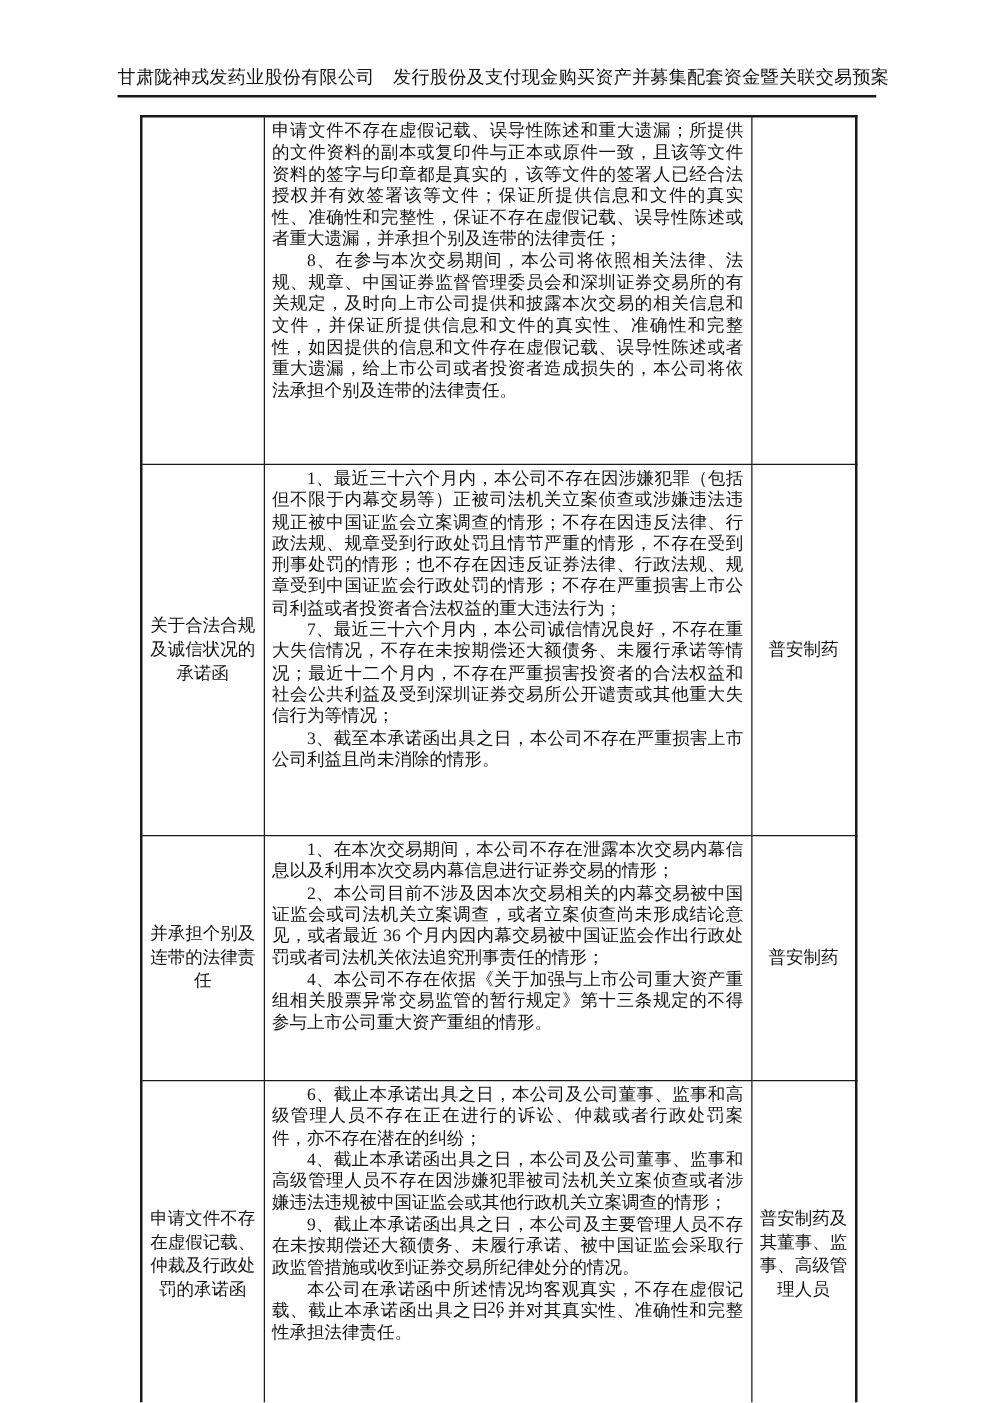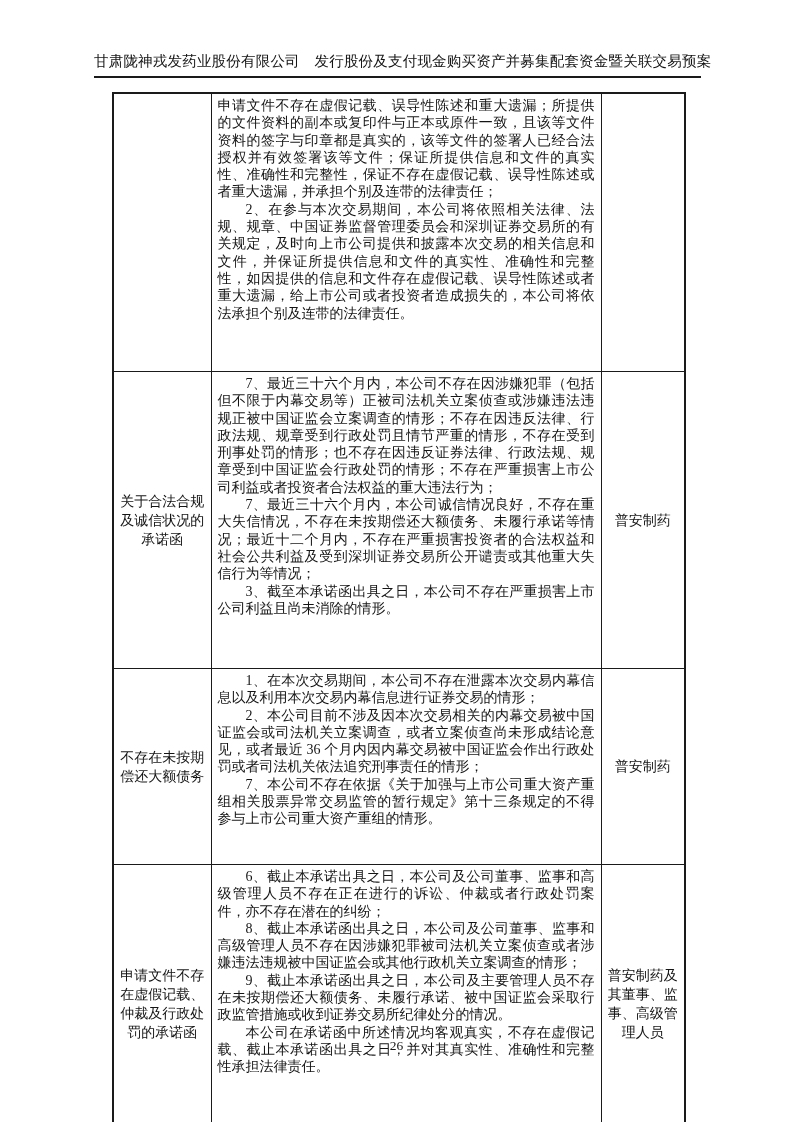--- a/index.html
+++ b/index.html
@@ -88,50 +88,50 @@
         <col class="c1">
         <col class="c2">
         <col class="c3">
       </colgroup>
 
     <tbody>
         <tr class="r0">
       <td class="label-cell"></td>
       <td class="content-cell">
         <p class="no-indent">申请文件不存在虚假记载、误导性陈述和重大遗漏；所提供的文件资料的副本或复印件与正本或原件一致，且该等文件资料的签字与印章都是真实的，该等文件的签署人已经合法授权并有效签署该等文件；保证所提供信息和文件的真实性、准确性和完整性，保证不存在虚假记载、误导性陈述或者重大遗漏，并承担个别及连带的法律责任；</p>
-        <p>2、在参与本次交易期间，本公司将依照相关法律、法规、规章、中国证券监督管理委员会和深圳证券交易所的有关规定，及时向上市公司提供和披露本次交易的相关信息和文件，并保证所提供信息和文件的真实性、准确性和完整性，如因提供的信息和文件存在虚假记载、误导性陈述或者重大遗漏，给上市公司或者投资者造成损失的，本公司将依法承担个别及连带的法律责任。</p>
+        <p>8、在参与本次交易期间，本公司将依照相关法律、法规、规章、中国证券监督管理委员会和深圳证券交易所的有关规定，及时向上市公司提供和披露本次交易的相关信息和文件，并保证所提供信息和文件的真实性、准确性和完整性，如因提供的信息和文件存在虚假记载、误导性陈述或者重大遗漏，给上市公司或者投资者造成损失的，本公司将依法承担个别及连带的法律责任。</p>
       </td>
       <td class="party-cell"></td>
     </tr>
 
     <tr class="r1">
       <td class="label-cell">关于合法合规及诚信状况的承诺函</td>
       <td class="content-cell">
-        <p>7、最近三十六个月内，本公司不存在因涉嫌犯罪（包括但不限于内幕交易等）正被司法机关立案侦查或涉嫌违法违规正被中国证监会立案调查的情形；不存在因违反法律、行政法规、规章受到行政处罚且情节严重的情形，不存在受到刑事处罚的情形；也不存在因违反证券法律、行政法规、规章受到中国证监会行政处罚的情形；不存在严重损害上市公司利益或者投资者合法权益的重大违法行为；</p>
+        <p>1、最近三十六个月内，本公司不存在因涉嫌犯罪（包括但不限于内幕交易等）正被司法机关立案侦查或涉嫌违法违规正被中国证监会立案调查的情形；不存在因违反法律、行政法规、规章受到行政处罚且情节严重的情形，不存在受到刑事处罚的情形；也不存在因违反证券法律、行政法规、规章受到中国证监会行政处罚的情形；不存在严重损害上市公司利益或者投资者合法权益的重大违法行为；</p>
         <p>7、最近三十六个月内，本公司诚信情况良好，不存在重大失信情况，不存在未按期偿还大额债务、未履行承诺等情况；最近十二个月内，不存在严重损害投资者的合法权益和社会公共利益及受到深圳证券交易所公开谴责或其他重大失信行为等情况；</p>
         <p>3、截至本承诺函出具之日，本公司不存在严重损害上市公司利益且尚未消除的情形。</p>
       </td>
       <td class="party-cell">普安制药</td>
     </tr>
 
     <tr class="r2">
-      <td class="label-cell">不存在未按期偿还大额债务</td>
+      <td class="label-cell">并承担个别及连带的法律责任</td>
       <td class="content-cell">
         <p>1、在本次交易期间，本公司不存在泄露本次交易内幕信息以及利用本次交易内幕信息进行证券交易的情形；</p>
         <p>2、本公司目前不涉及因本次交易相关的内幕交易被中国证监会或司法机关立案调查，或者立案侦查尚未形成结论意见，或者最近 36 个月内因内幕交易被中国证监会作出行政处罚或者司法机关依法追究刑事责任的情形；</p>
-        <p>7、本公司不存在依据《关于加强与上市公司重大资产重组相关股票异常交易监管的暂行规定》第十三条规定的不得参与上市公司重大资产重组的情形。</p>
+        <p>4、本公司不存在依据《关于加强与上市公司重大资产重组相关股票异常交易监管的暂行规定》第十三条规定的不得参与上市公司重大资产重组的情形。</p>
       </td>
       <td class="party-cell">普安制药</td>
     </tr>
 
     <tr class="r3">
       <td class="label-cell">申请文件不存在虚假记载、仲裁及行政处罚的承诺函</td>
       <td class="content-cell">
         <p>6、截止本承诺出具之日，本公司及公司董事、监事和高级管理人员不存在正在进行的诉讼、仲裁或者行政处罚案件，亦不存在潜在的纠纷；</p>
-        <p>8、截止本承诺函出具之日，本公司及公司董事、监事和高级管理人员不存在因涉嫌犯罪被司法机关立案侦查或者涉嫌违法违规被中国证监会或其他行政机关立案调查的情形；</p>
+        <p>4、截止本承诺函出具之日，本公司及公司董事、监事和高级管理人员不存在因涉嫌犯罪被司法机关立案侦查或者涉嫌违法违规被中国证监会或其他行政机关立案调查的情形；</p>
         <p>9、截止本承诺函出具之日，本公司及主要管理人员不存在未按期偿还大额债务、未履行承诺、被中国证监会采取行政监管措施或收到证券交易所纪律处分的情况。</p>
         <p>本公司在承诺函中所述情况均客观真实，不存在虚假记载、截止本承诺函出具之日，并对其真实性、准确性和完整性承担法律责任。</p>
       </td>
       <td class="party-cell">普安制药及其董事、监事、高级管理人员</td>
     </tr>
 
   </tbody>
     </table>
 
   <div class="page-footer">26</div>

